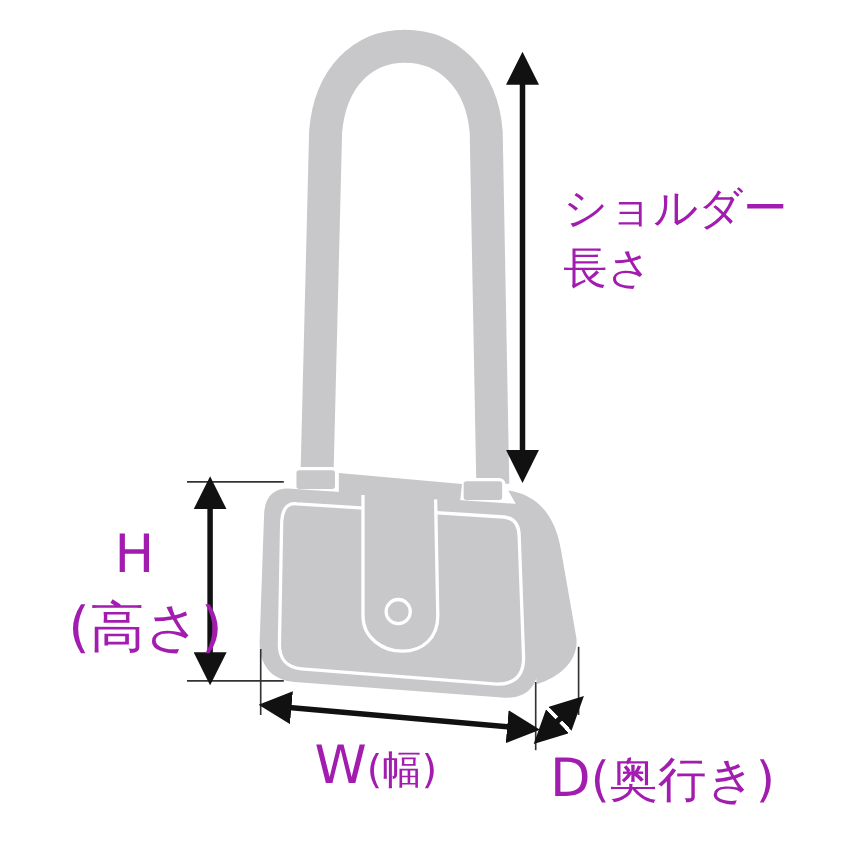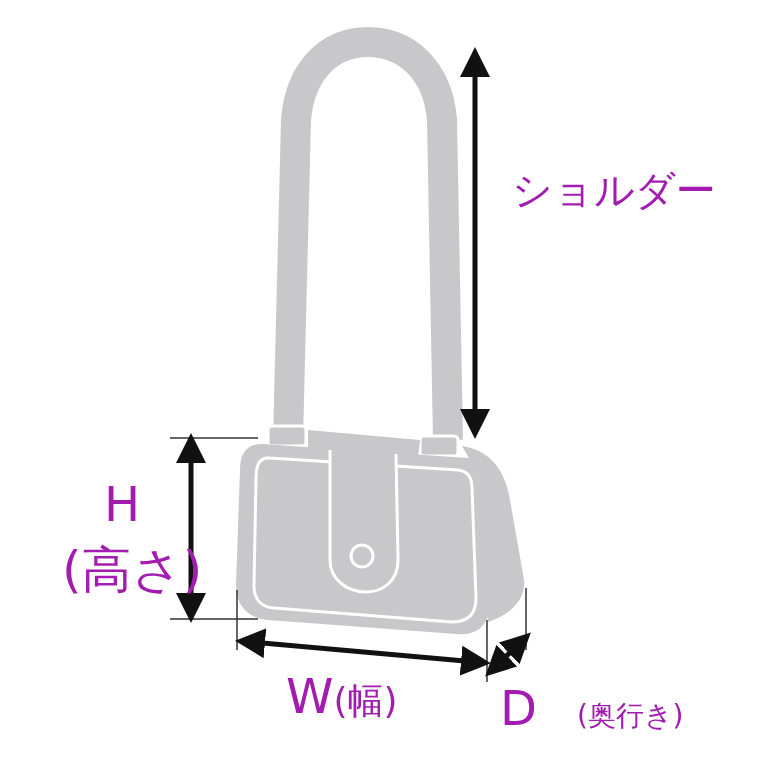--- a/index.html
+++ b/index.html
@@ -6,21 +6,21 @@
     body { width:768px; height:768px; position:relative; overflow:hidden; font-family:"DejaVu Sans","Liberation Sans",sans-serif; }
     svg.art { position:absolute; left:0; top:0; }
     .label { position:absolute; color:#a21caf; white-space:nowrap; line-height:1; }
     .shoulder { left:512px; top:170px; font-size:40px; }
     .shoulder .l2 { display:block; margin-top:14px; }
     .h-letter { left:104px; top:480px; font-size:48px; }
     .h-sub { left:62px; top:545px; font-size:50px; }
     .w-label { left:286px; top:672px; font-size:48px; }
     .w-sub { font-size:36px; }
     .d-label { left:500px; top:684px; font-size:48px; }
-    .d-sub { font-size:28px;margin-left:40px; }
+    .d-sub { font-size:44px; }
   </style>
 </head>
 <body>
 
 <svg class="art" width="768" height="768" viewBox="0 0 768 768">
   <defs>
     <marker id="ah" markerWidth="6" markerHeight="6" refX="3" refY="3" orient="auto-start-reverse" markerUnits="strokeWidth">
       <path d="M0,0 L6,3 L0,6 Z" fill="#111"></path>
     </marker>
   </defs>
@@ -51,20 +51,21 @@
   <line x1="237" y1="590" x2="237" y2="650" stroke="#333" stroke-width="1.5"></line>
   <line x1="487" y1="620" x2="487" y2="682" stroke="#333" stroke-width="1.5"></line>
   <line x1="250" y1="642" x2="476" y2="662" stroke="#111" stroke-width="5" marker-start="url(#ah)" marker-end="url(#ah)"></line>
 
   <line x1="526" y1="588" x2="526" y2="650" stroke="#333" stroke-width="1.5"></line>
   <line x1="496" y1="666" x2="520" y2="643" stroke="#111" stroke-width="5" marker-start="url(#ah)" marker-end="url(#ah)"></line>
 </svg>
 
 <div class="label shoulder">
   <span>ショルダー</span>
+  <span class="l2">長さ</span>
 </div>
 
 <div class="label h-letter">H</div>
 <div class="label h-sub">(高さ)</div>
 
 <div class="label w-label">
   <span>W</span><span class="w-sub">(幅)</span>
 </div>
 
 <div class="label d-label">

